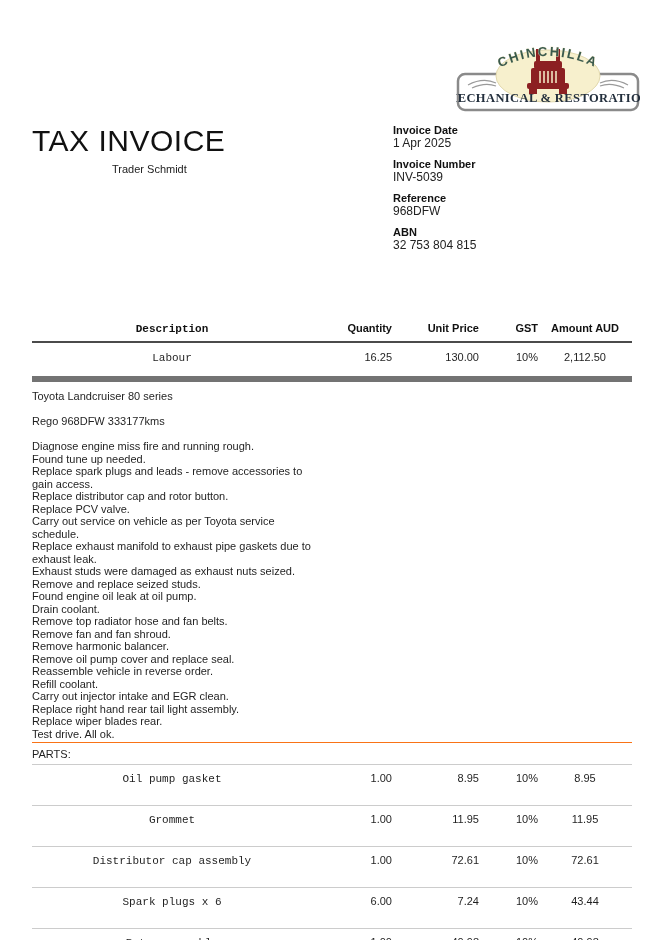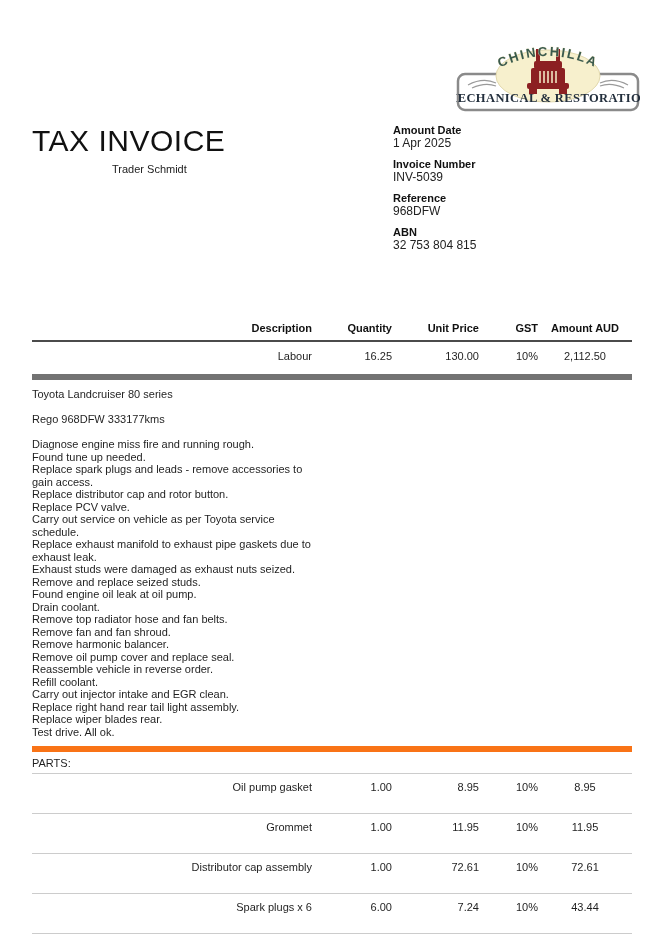--- a/index.html
+++ b/index.html
@@ -43,38 +43,38 @@
 
   
   .meta { position: absolute; left: 393px; top: 124px; width: 240px; }
   .meta-item { margin-bottom: 8px; }
   .meta-label { font-size: 11px; font-weight: bold; line-height: 13px; color: #111; }
   .meta-value { font-size: 12px; line-height: 13px; color: #222; }
 
   
   .inv-table { position: absolute; left: 32px; top: 315px; width: 600px; font-size: 11px; }
   .row { display: flex; align-items: baseline; }
-  .c-desc { width: 280px; text-align: right; }
+  .c-desc { width: 280px; text-align: center; font-family: Liberation Mono, monospace; }
   .c-qty  { width: 80px;  text-align: right; }
   .c-unit { width: 87px;  text-align: right; }
   .c-gst  { width: 59px;  text-align: right; }
   .c-amt  { width: 94px;  text-align: center; }
 
   .head-row {
     font-weight: bold; color: #111;
     padding: 7px 0 6px 0;
     border-bottom: 2px solid #4b4b4b;
   }
   .labour-row {
     padding: 8px 0 12px 0;
     border-bottom: 6px solid #737373;
   }
   .desc-block {
-    padding: 8px 0 8px 0;
-    border-bottom: 6px solid #f97316;
+    padding: 8px 0 2px 0;
+    border-bottom: 1px solid #f97316;
   }
   .desc-line { font-size: 11px; line-height: 12.5px; min-height: 12.5px; white-space: pre; }
   .parts-heading-row {
     padding: 5px 0 4px 0;
     border-bottom: 1px solid #cccccc;
     font-size: 11px;
   }
   .part-row {
     padding: 7px 0 20px 0;
     border-bottom: 1px solid #cccccc;
@@ -127,21 +127,21 @@
 
       <text x="92" y="66" text-anchor="middle" class="banner-text" fill="#232f3d">MECHANICAL &amp; RESTORATION</text>
     </svg>
   </div>
 
   <div class="doc-title">TAX INVOICE</div>
   <div class="customer-name">Trader Schmidt</div>
 
   <div class="meta">
     <div class="meta-item">
-        <div class="meta-label">Amount Date</div>
+        <div class="meta-label">Invoice Date</div>
         <div class="meta-value">1 Apr 2025</div>
       </div>
       <div class="meta-item">
         <div class="meta-label">Invoice Number</div>
         <div class="meta-value">INV-5039</div>
       </div>
       <div class="meta-item">
         <div class="meta-label">Reference</div>
         <div class="meta-value">968DFW</div>
       </div>

